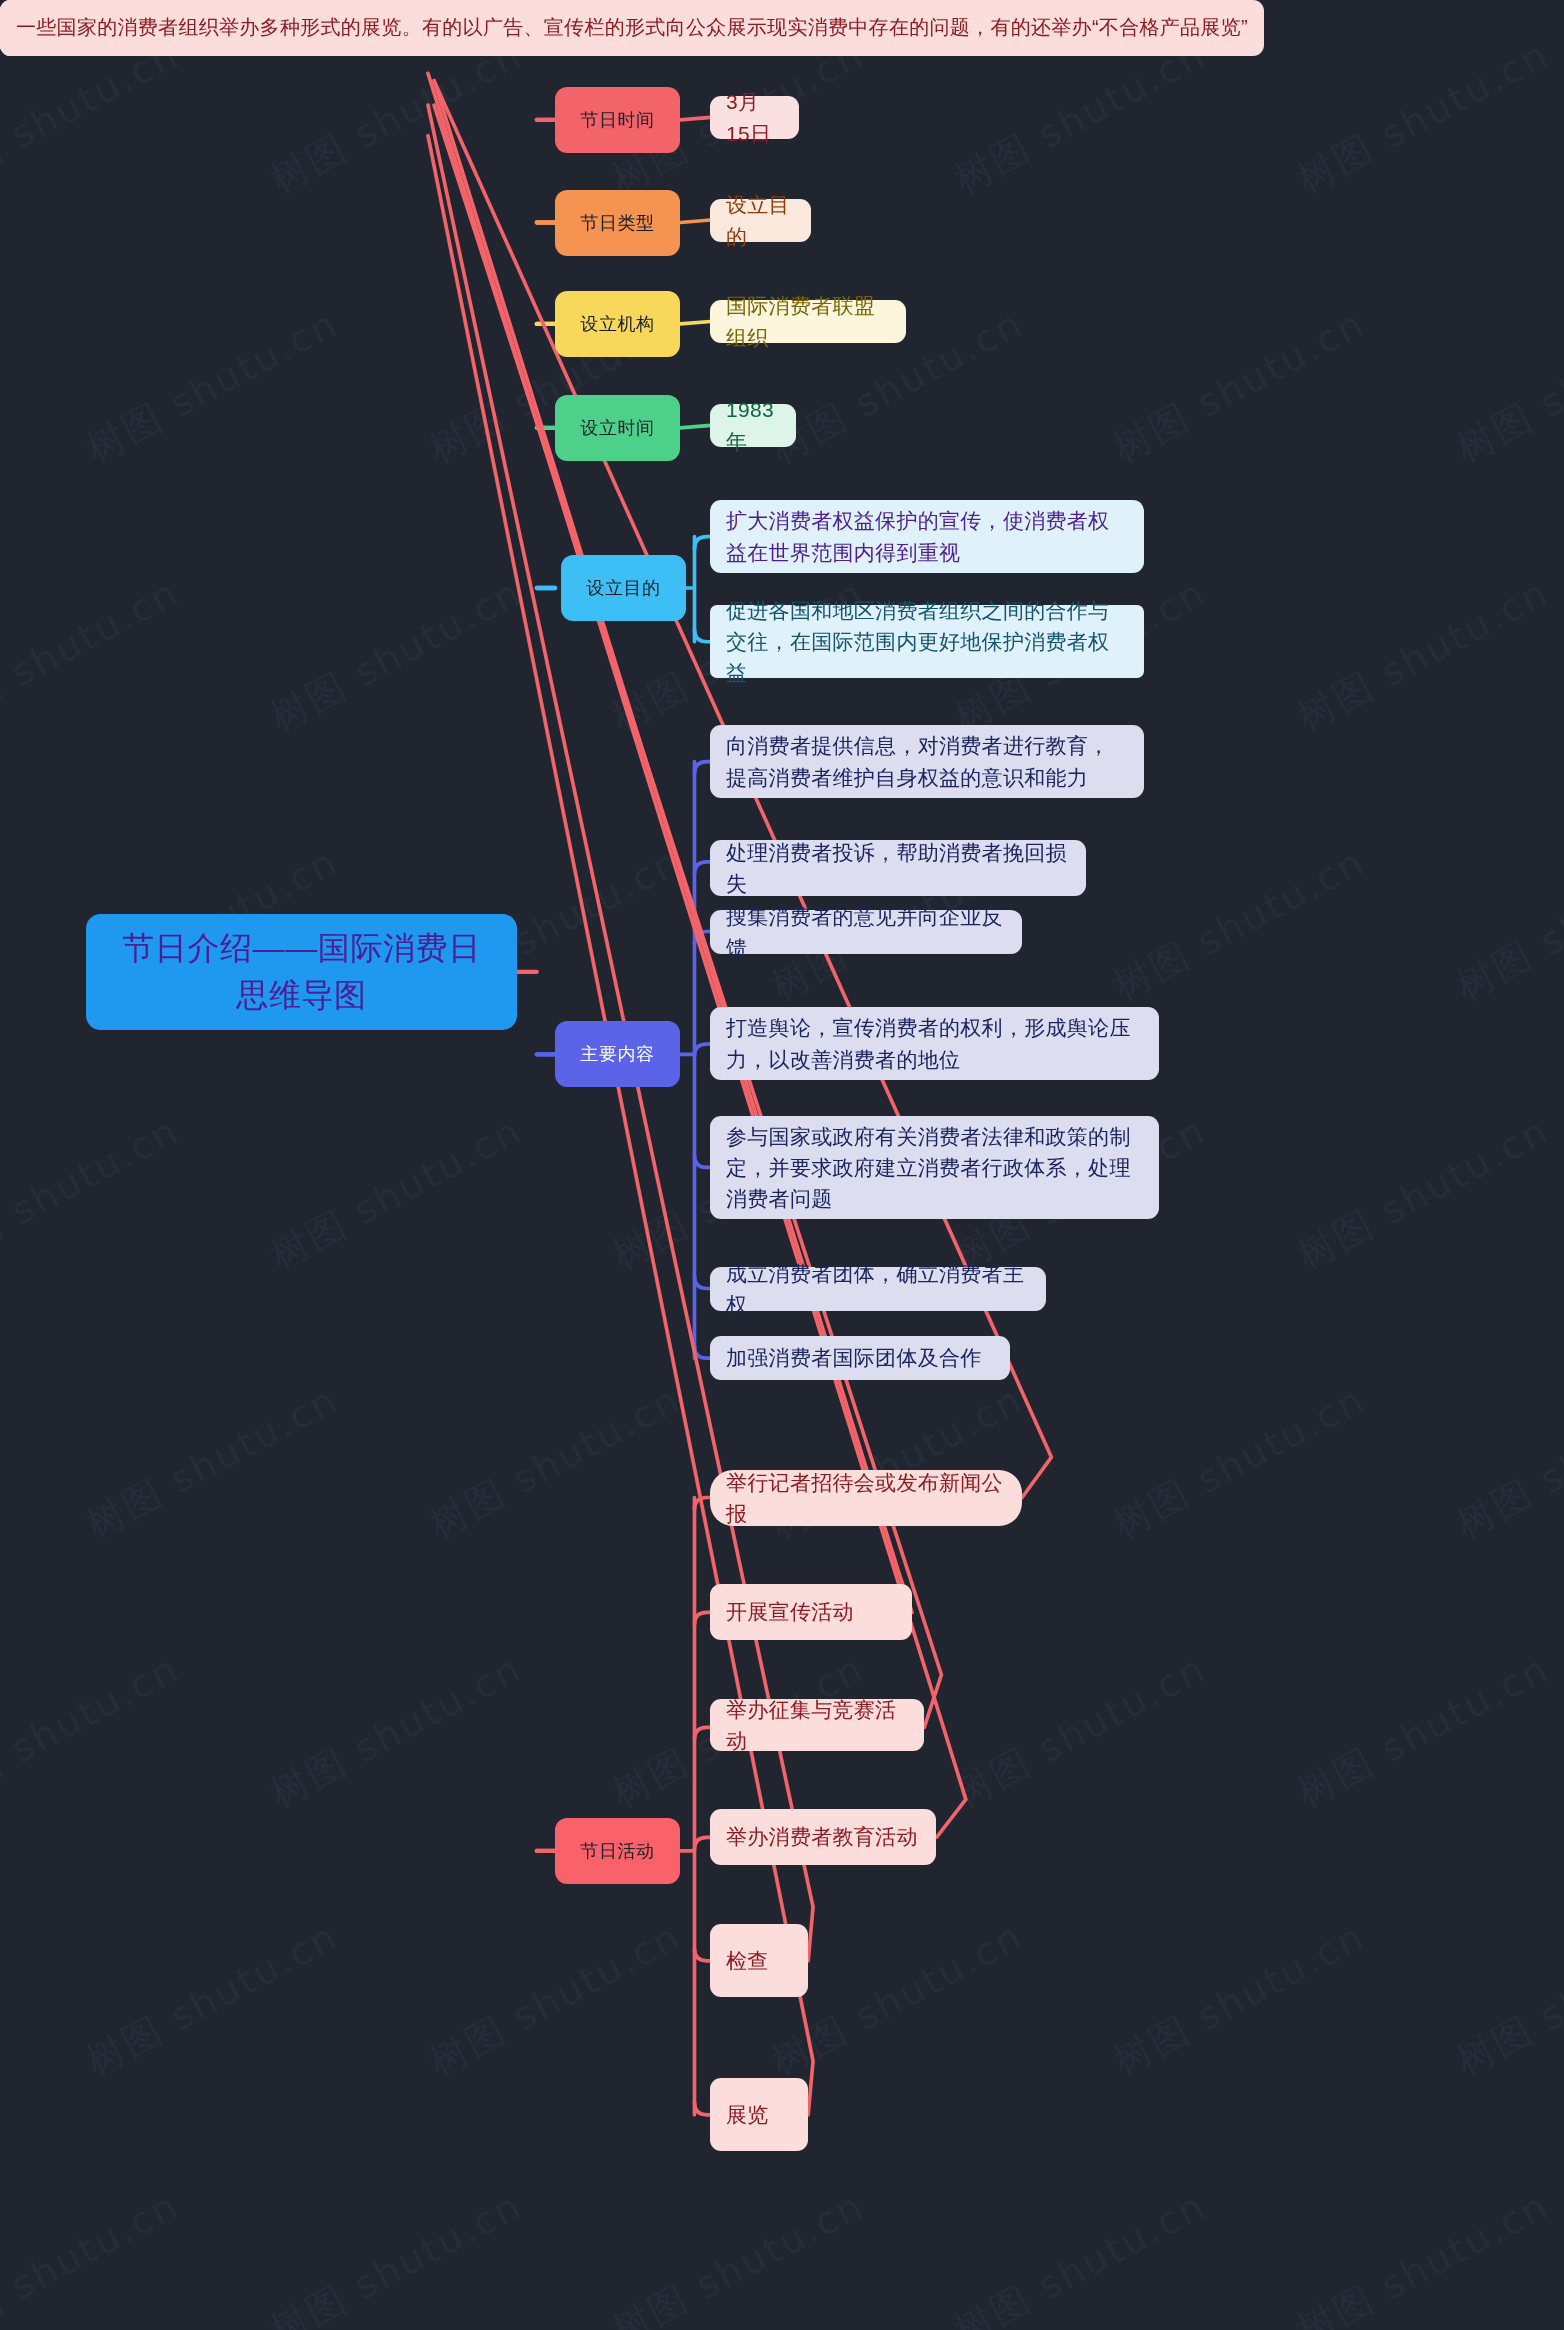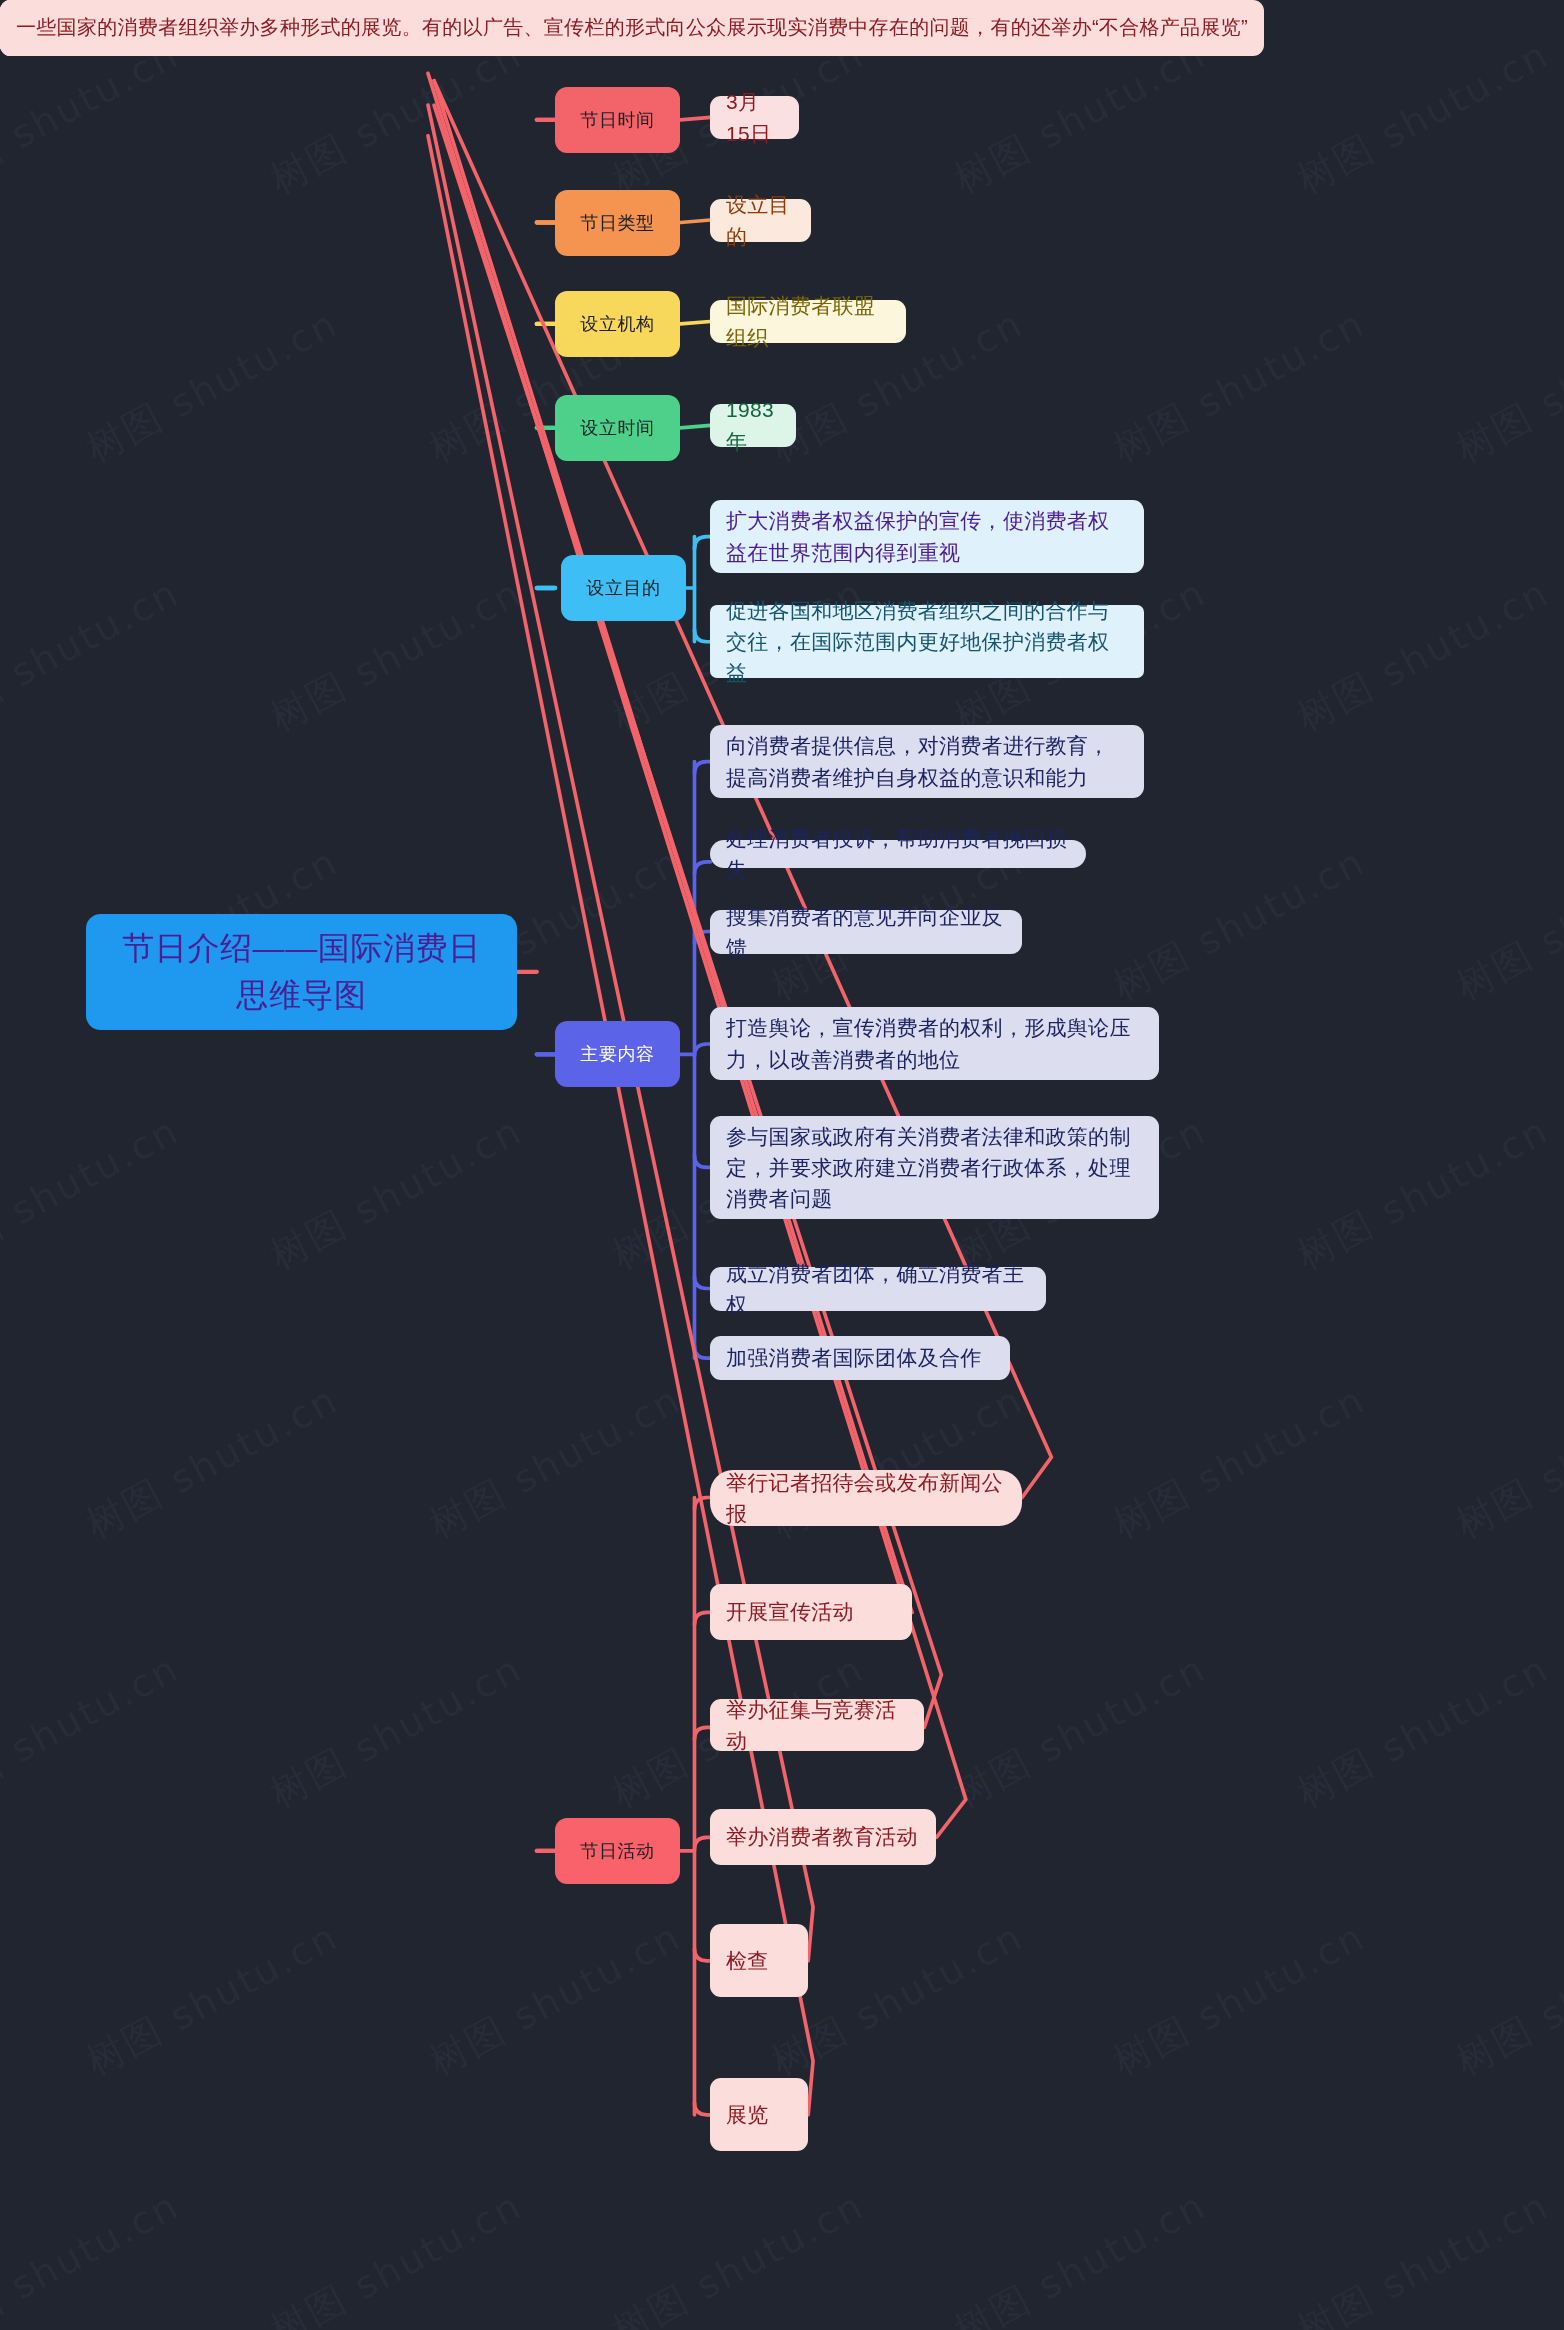--- a/index.html
+++ b/index.html
@@ -219,21 +219,21 @@
       </div>
       <div class="node l2" style="left: 710px; top: 605px; width: 434px; height: 73px; background: rgb(223, 241, 251); border-radius: 7px;">
         <span class="txt" style="color: rgb(20, 84, 110);">促进各国和地区消费者组织之间的合作与交往，在国际范围内更好地保护消费者权益</span>
       </div>
       <div class="node l1" style="left: 555px; top: 1021px; width: 125px; height: 66px; background: rgb(91, 99, 232);">
         <span class="txt" style="color: rgb(255, 255, 255);">主要内容</span>
       </div>
       <div class="node l2" style="left: 710px; top: 725px; width: 434px; height: 73px; background: rgb(220, 222, 240);">
         <span class="txt" style="color: rgb(28, 36, 96);">向消费者提供信息，对消费者进行教育，提高消费者维护自身权益的意识和能力</span>
       </div>
-      <div class="node l2" style="left: 710px; top: 840px; width: 376px; height: 28px; background: rgb(220, 222, 240); border-radius: 22px;">
+      <div class="node l2" style="left: 710px; top: 840px; width: 376px; height: 56px; background: rgb(220, 222, 240);">
         <span class="txt" style="color: rgb(28, 36, 96);">处理消费者投诉，帮助消费者挽回损失</span>
       </div>
       <div class="node l2" style="left: 710px; top: 910px; width: 312px; height: 44px; background: rgb(220, 222, 240);">
         <span class="txt" style="color: rgb(28, 36, 96);">搜集消费者的意见并向企业反馈</span>
       </div>
       <div class="node l2" style="left: 710px; top: 1007px; width: 449px; height: 73px; background: rgb(220, 222, 240);">
         <span class="txt" style="color: rgb(28, 36, 96);">打造舆论，宣传消费者的权利，形成舆论压力，以改善消费者的地位</span>
       </div>
       <div class="node l2" style="left: 710px; top: 1116px; width: 449px; height: 103px; background: rgb(220, 222, 240);">
         <span class="txt" style="color: rgb(28, 36, 96);">参与国家或政府有关消费者法律和政策的制定，并要求政府建立消费者行政体系，处理消费者问题</span>

